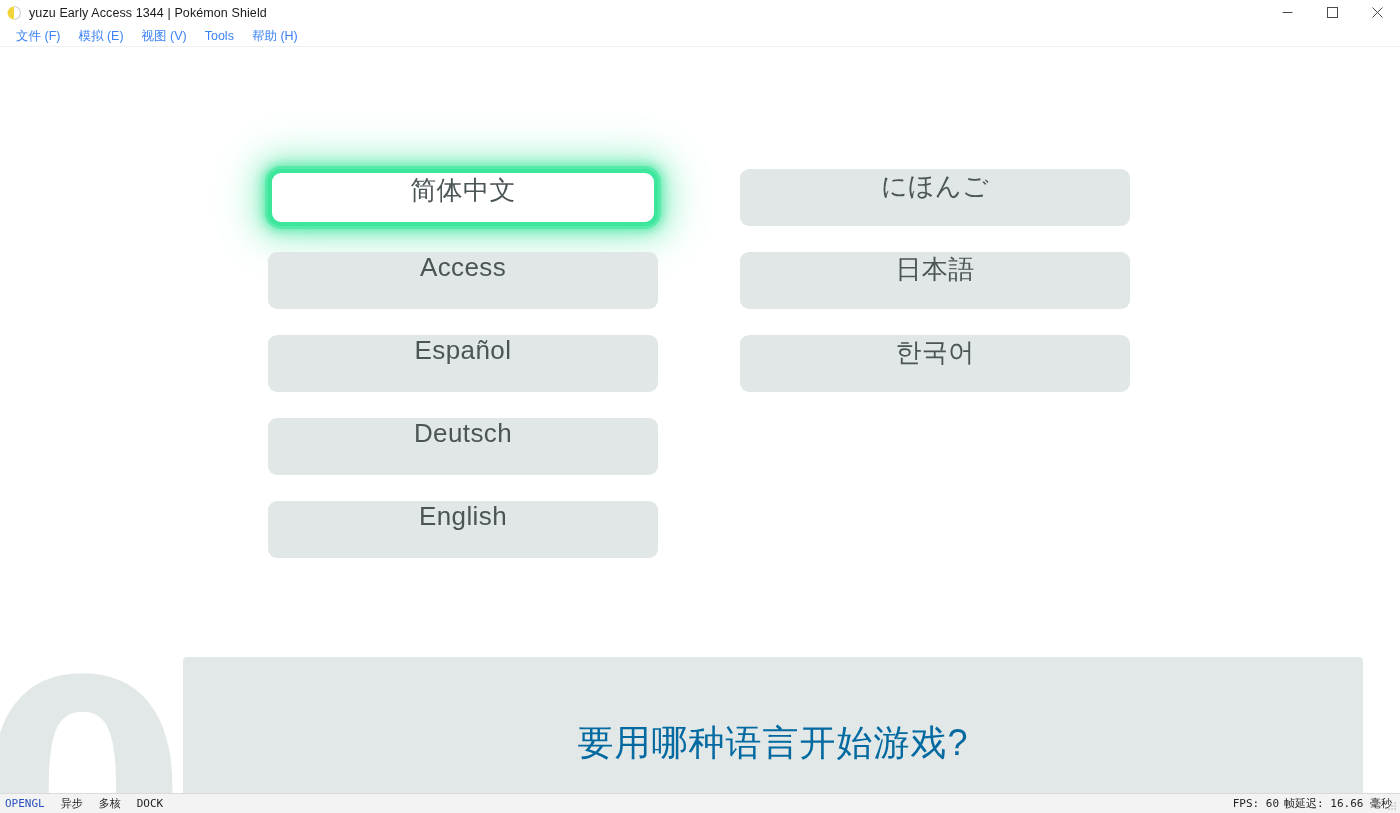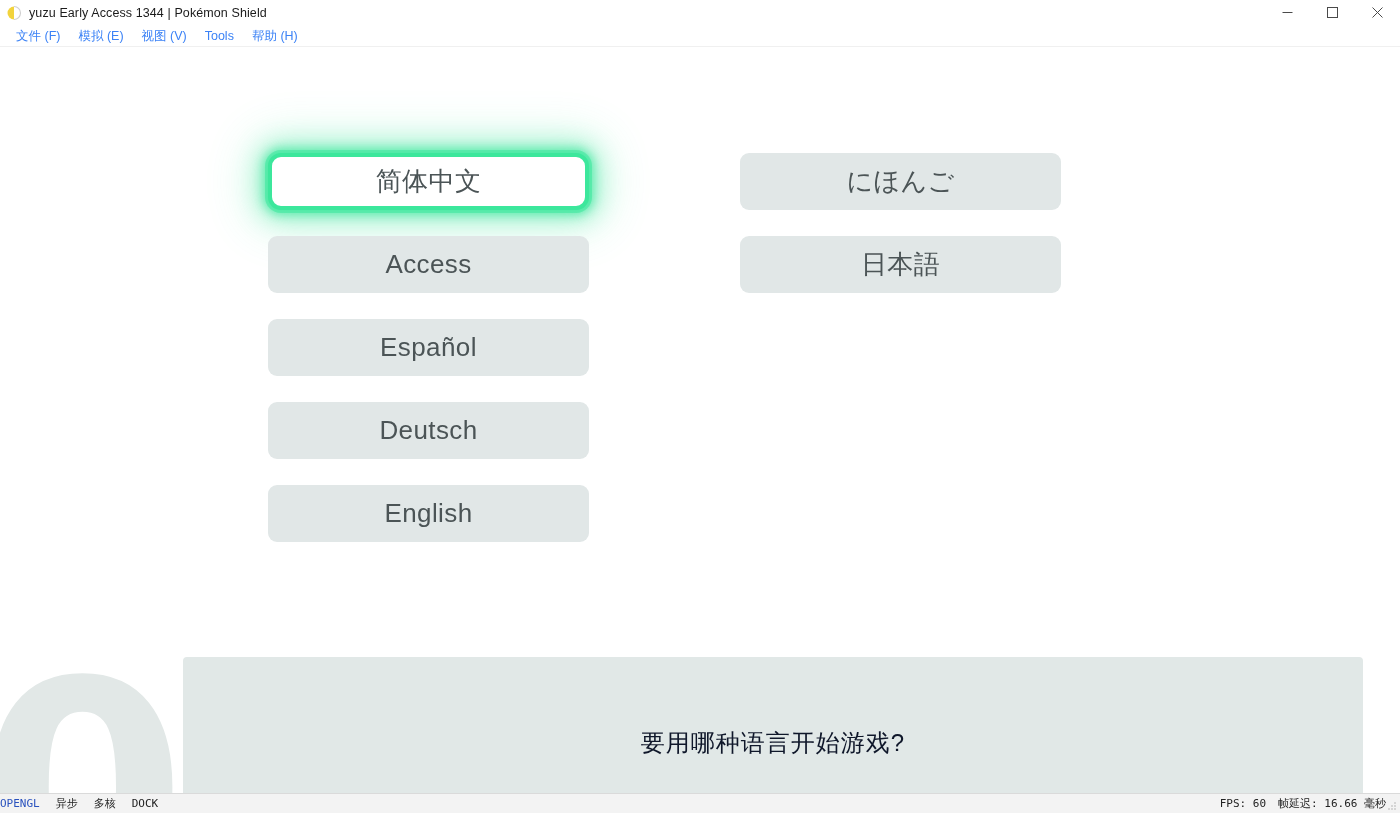--- a/index.html
+++ b/index.html
@@ -111,28 +111,29 @@
     width: 862px;
     display: grid;
     grid-template-columns: 390px 390px;
     grid-template-rows: repeat(5, 57px);
     column-gap: 82px;
     row-gap: 26px;
     grid-auto-flow: column;
   }
 
   .lang-btn {
-    width: 321px;
+    width: 390px;
     height: 57px;
     border-radius: 9px;
     background: #e1e7e7;
     display: flex;
-    align-items: center;
+    align-items: flex-start;
     justify-content: center;
     position: relative;
+    margin-top: 16px;
   }
   .lang-btn .label {
     font-size: 26px;
     color: #4b5456;
     letter-spacing: 0.4px;
     white-space: nowrap;
     font-family: "Liberation Sans", "DejaVu Sans", sans-serif;
   }
 
   .lang-btn.selected {
@@ -156,49 +157,50 @@
     top: 610px;
     width: 1180px;
     height: 172px;
     background: #e1e8e7;
     border-radius: 4px;
     display: flex;
     align-items: center;
     justify-content: center;
   }
   .prompt-text {
-    font-size: 24px;
-    color: #0f172a;
+    font-size: 36px;
+    color: #0369a1;
     letter-spacing: 1px;
     white-space: nowrap;
   }
 
   
   .statusbar {
     position: relative;
     height: 20px;
     flex: 0 0 20px;
     background: #f3f3f3;
     border-top: 1px solid #dadada;
     display: flex;
     align-items: center;
     font-family: "DejaVu Sans Mono", "Liberation Mono", monospace;
     font-size: 11px;
   }
   .status-left {
     display: flex;
     align-items: center;
+    padding-left: 5px;
     gap: 16px;
   }
   .status-right {
     margin-left: auto;
     display: flex;
     align-items: center;
-    gap: 12px;
-    padding-right: 14px;
+    gap: 5px;
+    padding-right: 8px;
   }
   .status-item { color: #222222; white-space: nowrap; }
   .status-item.accent { color: #2a52be; }
   .grip {
     position: absolute;
     right: 3px;
     bottom: 2px;
     width: 12px;
     height: 12px;
   }
@@ -264,20 +266,23 @@
       </div>
 
       <div class="lang-btn">
         <span class="label">English</span>
       </div>
       <div class="lang-btn">
         <span class="label">にほんご</span>
       </div>
       <div class="lang-btn">
         <span class="label">日本語</span>
+      </div>
+      <div class="lang-btn">
+        <span class="label">한국어</span>
       </div>
     </div>
 
     <div class="prompt-box">
       <div class="prompt-text">要用哪种语言开始游戏?</div>
     </div>
 
   </div>
 
   <div class="statusbar">

